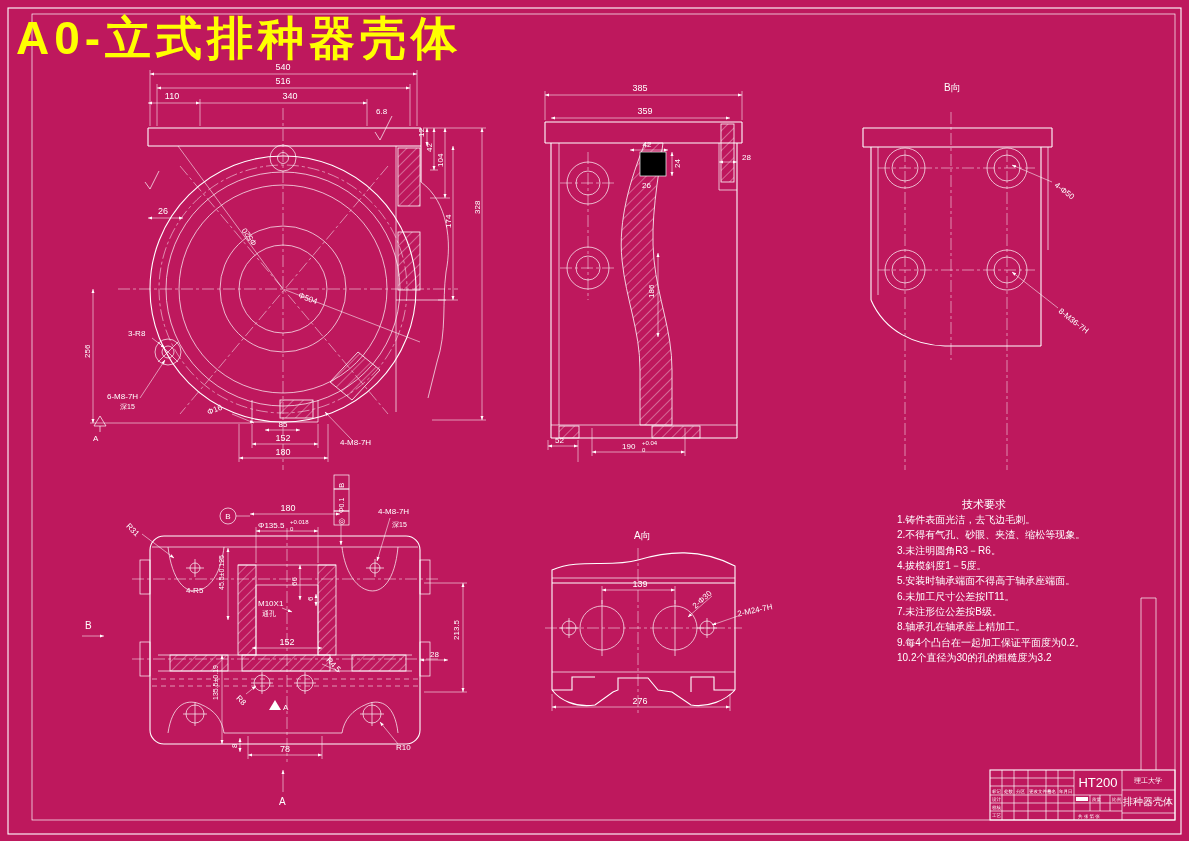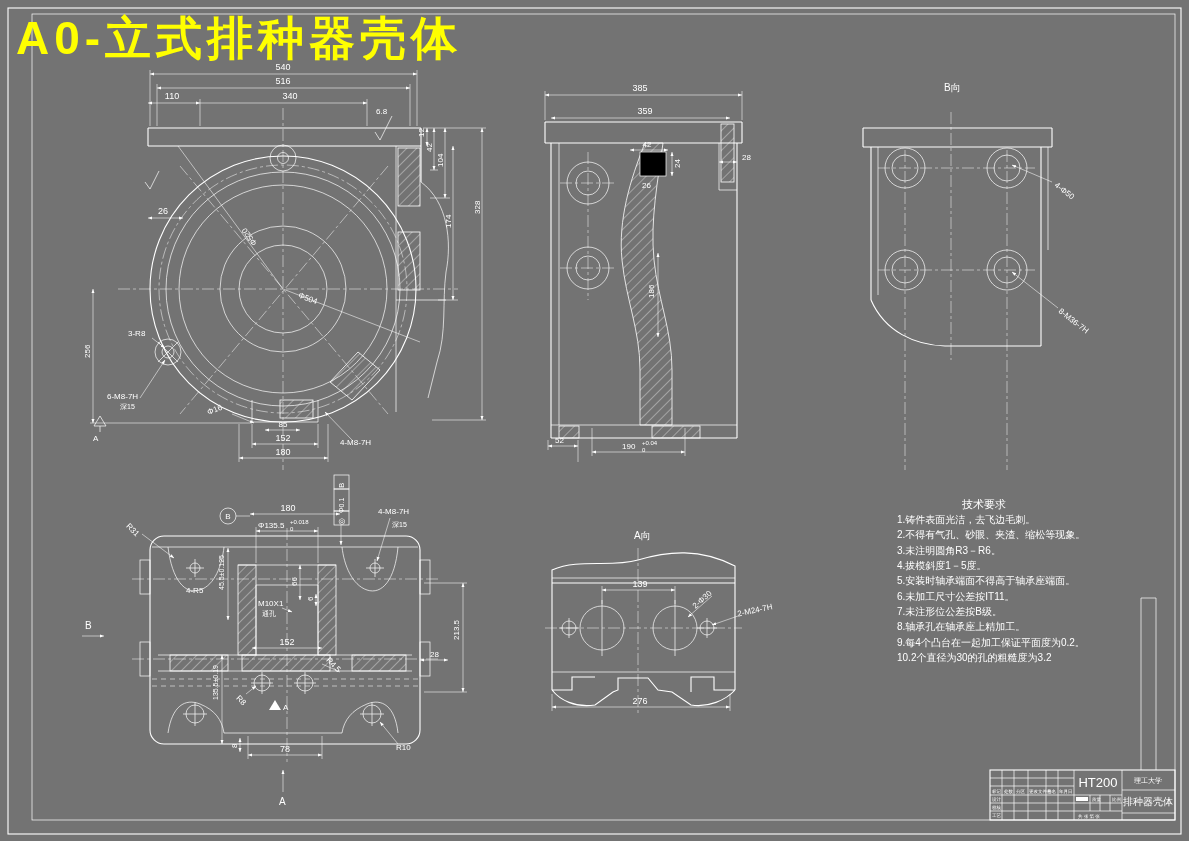--- a/index.html
+++ b/index.html
@@ -1,16 +1,16 @@
 <!DOCTYPE html>
 <html><head>
 <meta charset="utf-8">
 <style>
   html,body{margin:0;padding:0;background:#000;}
-  .page{position:relative;width:1189px;height:841px;background:#737373;overflow:hidden;
+  .page{position:relative;width:1189px;height:841px;background:#be185d;overflow:hidden;
         font-family:"Liberation Sans",sans-serif;}
   .title{position:absolute;left:16px;top:8px;color:#ffff00;font-weight:bold;
          font-size:46px;letter-spacing:5px;white-space:nowrap;z-index:5;}
   svg{position:absolute;left:0;top:0;}
   svg text{fill:#ffffff;font-family:"Liberation Sans",sans-serif;font-size:9px;}
   .t7{font-size:7px}.t8{font-size:8px}.t10{font-size:10px}.t11{font-size:11px}
   .t13{font-size:13px}.t4{font-size:4.5px}.t6{font-size:6px}
   .ln{stroke:#fff;stroke-width:1.1;fill:none}
   .tn{stroke:#fff;stroke-width:0.7;fill:none}
   .dm{stroke:#fff;stroke-width:0.55;fill:none}

